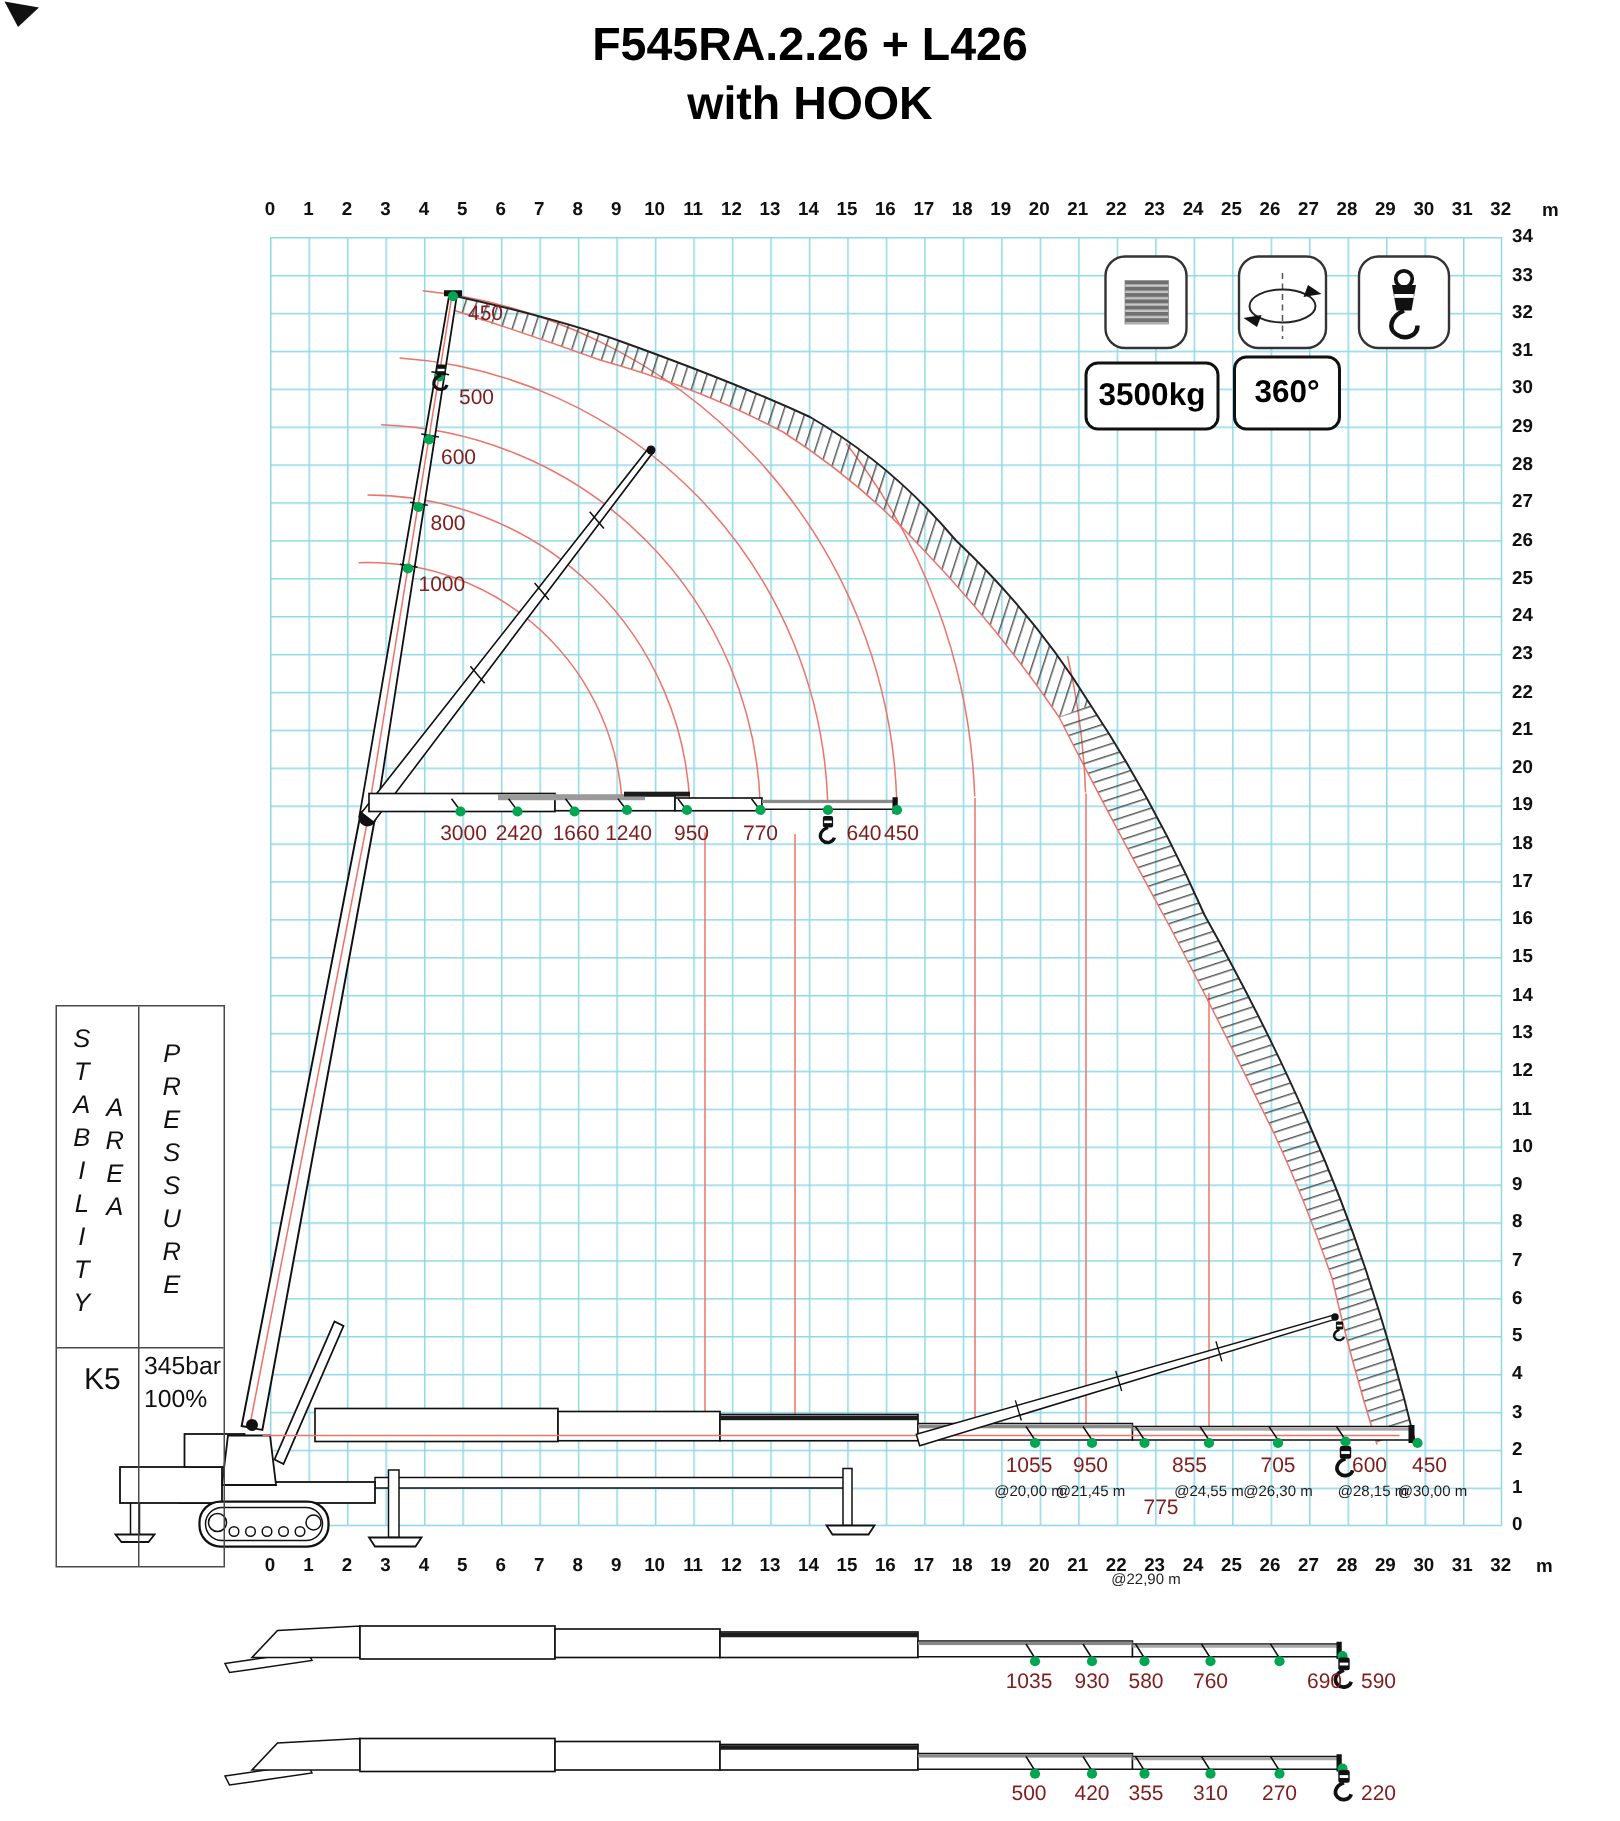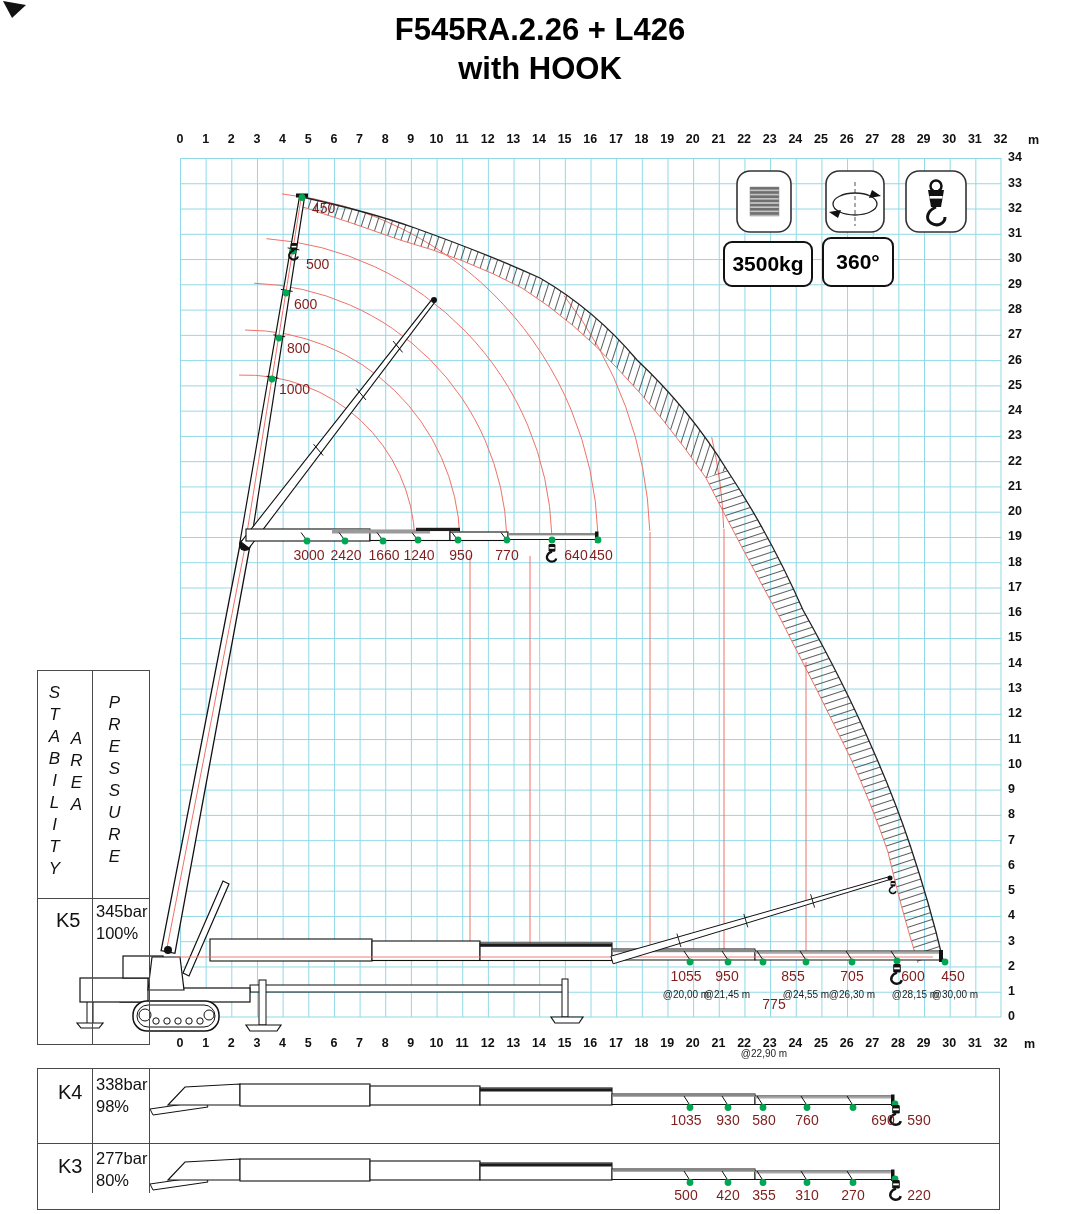--- a/index.html
+++ b/index.html
@@ -398,25 +398,14 @@
     <div class="vline" style="left:54px;"></div>
     <div class="hline" style="top:227px;"></div>
     <div class="vtext" style="left:8px;top:12px;">STABILITY</div>
     <div class="vtext" style="left:30px;top:58px;">AREA</div>
     <div class="vtext" style="left:68px;top:22px;">PRESSURE</div>
     <div class="cell-key" style="left:18px;top:238px;">K5</div>
     <div class="cell-val" style="left:58px;top:231px;">345bar</div>
     <div class="cell-val" style="left:58px;top:253px;">100%</div>
   </div>
 
-  <div class="tbl" style="left:37px;top:1068px;width:961px;height:140px;">
-    <div class="vline" style="left:54px;height:124px;bottom:auto;top:0;"></div>
-    <div class="vline" style="left:111px;height:124px;bottom:auto;top:0;"></div>
-    <div class="hline" style="top:74px;"></div>
-    <div class="cell-key" style="left:20px;top:12px;">K4</div>
-    <div class="cell-val" style="left:58px;top:6px;">338bar</div>
-    <div class="cell-val" style="left:58px;top:28px;">98%</div>
-    <div class="cell-key" style="left:20px;top:86px;">K3</div>
-    <div class="cell-val" style="left:58px;top:80px;">277bar</div>
-    <div class="cell-val" style="left:58px;top:102px;">80%</div>
-  </div>
 
 </div>
 
 </body></html>

